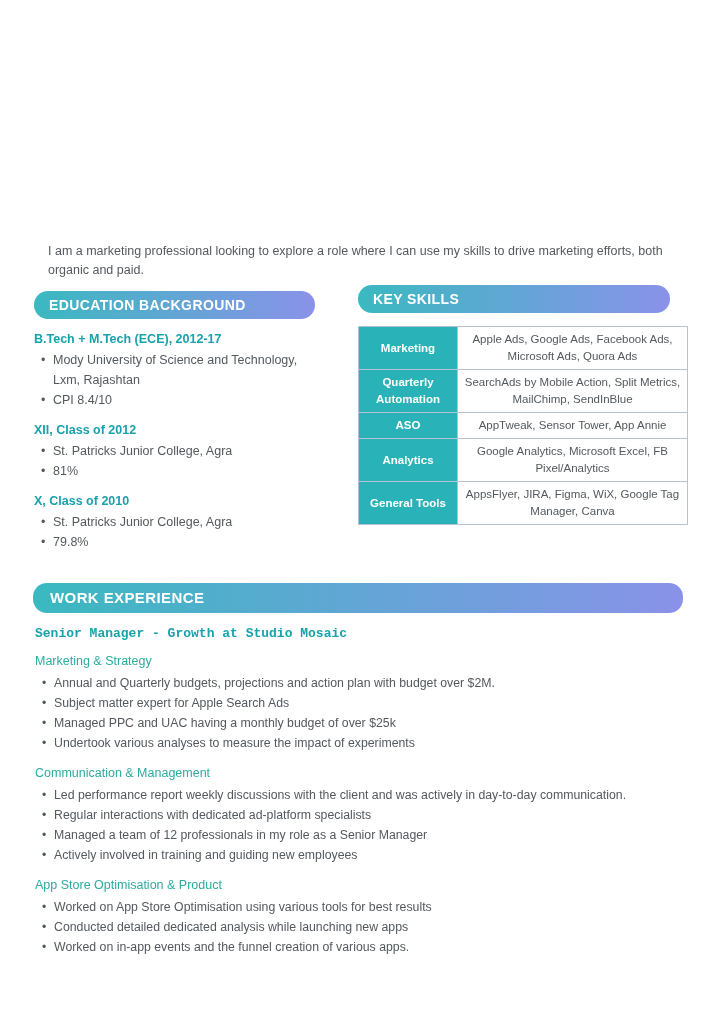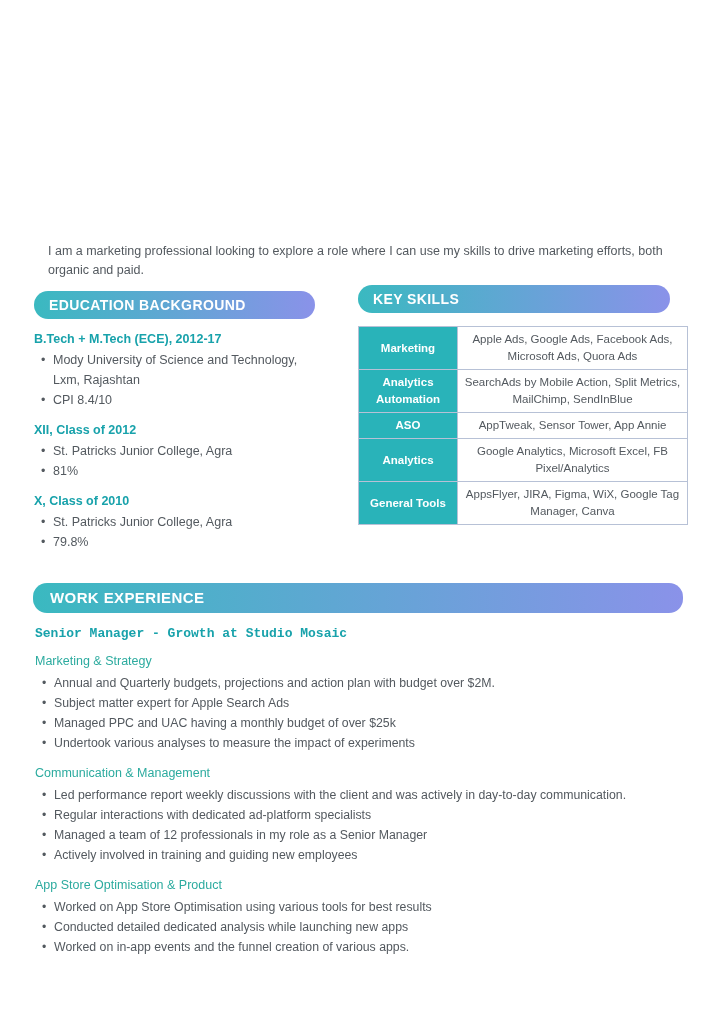--- a/index.html
+++ b/index.html
@@ -161,21 +161,21 @@
       <span>KEY SKILLS</span>
     </div>
 
     <table class="skills-table">
       <tbody>
         <tr>
           <td class="skill-label">Marketing</td>
           <td class="skill-value">Apple Ads, Google Ads, Facebook Ads, Microsoft Ads, Quora Ads</td>
         </tr>
         <tr>
-          <td class="skill-label">Analytics Automation</td>
+          <td class="skill-label">Quarterly Automation</td>
           <td class="skill-value">SearchAds by Mobile Action, Split Metrics, MailChimp, SendInBlue</td>
         </tr>
         <tr>
           <td class="skill-label">ASO</td>
           <td class="skill-value">AppTweak, Sensor Tower, App Annie</td>
         </tr>
         <tr>
           <td class="skill-label">Analytics</td>
           <td class="skill-value">Google Analytics, Microsoft Excel, FB Pixel/Analytics</td>
         </tr>

